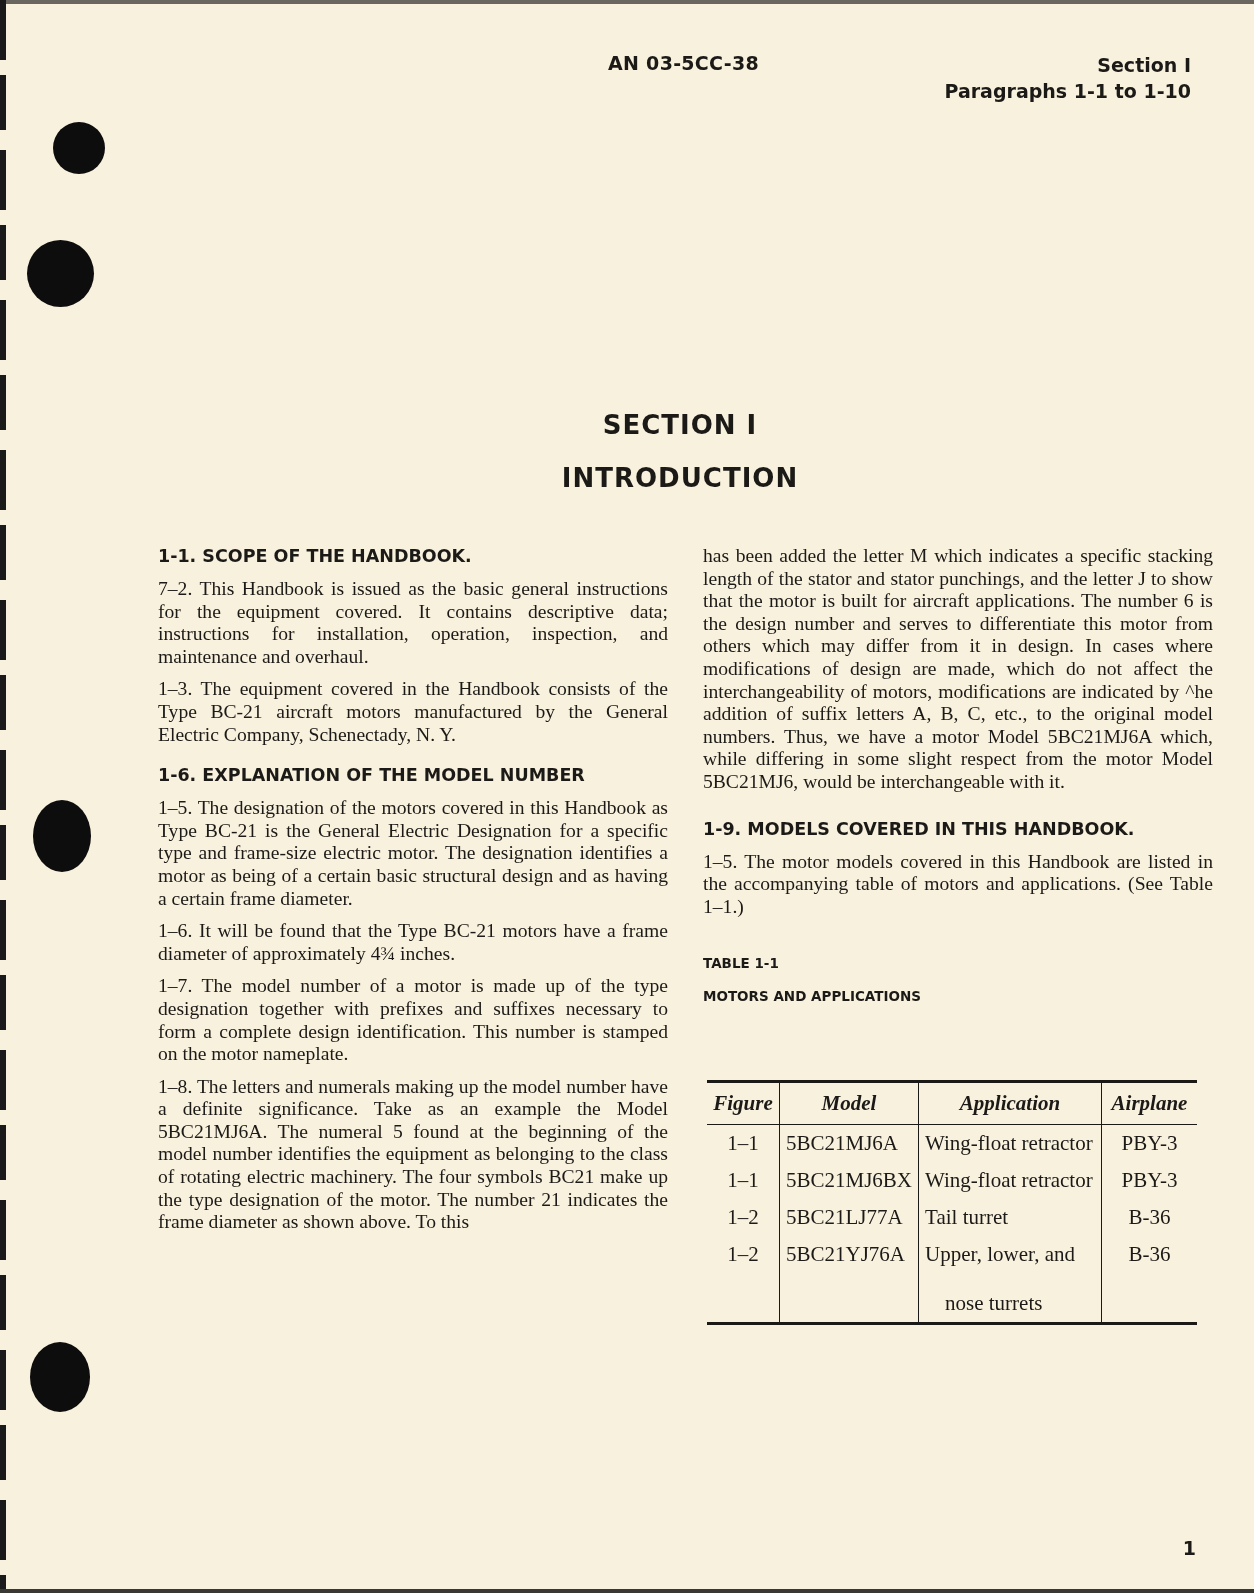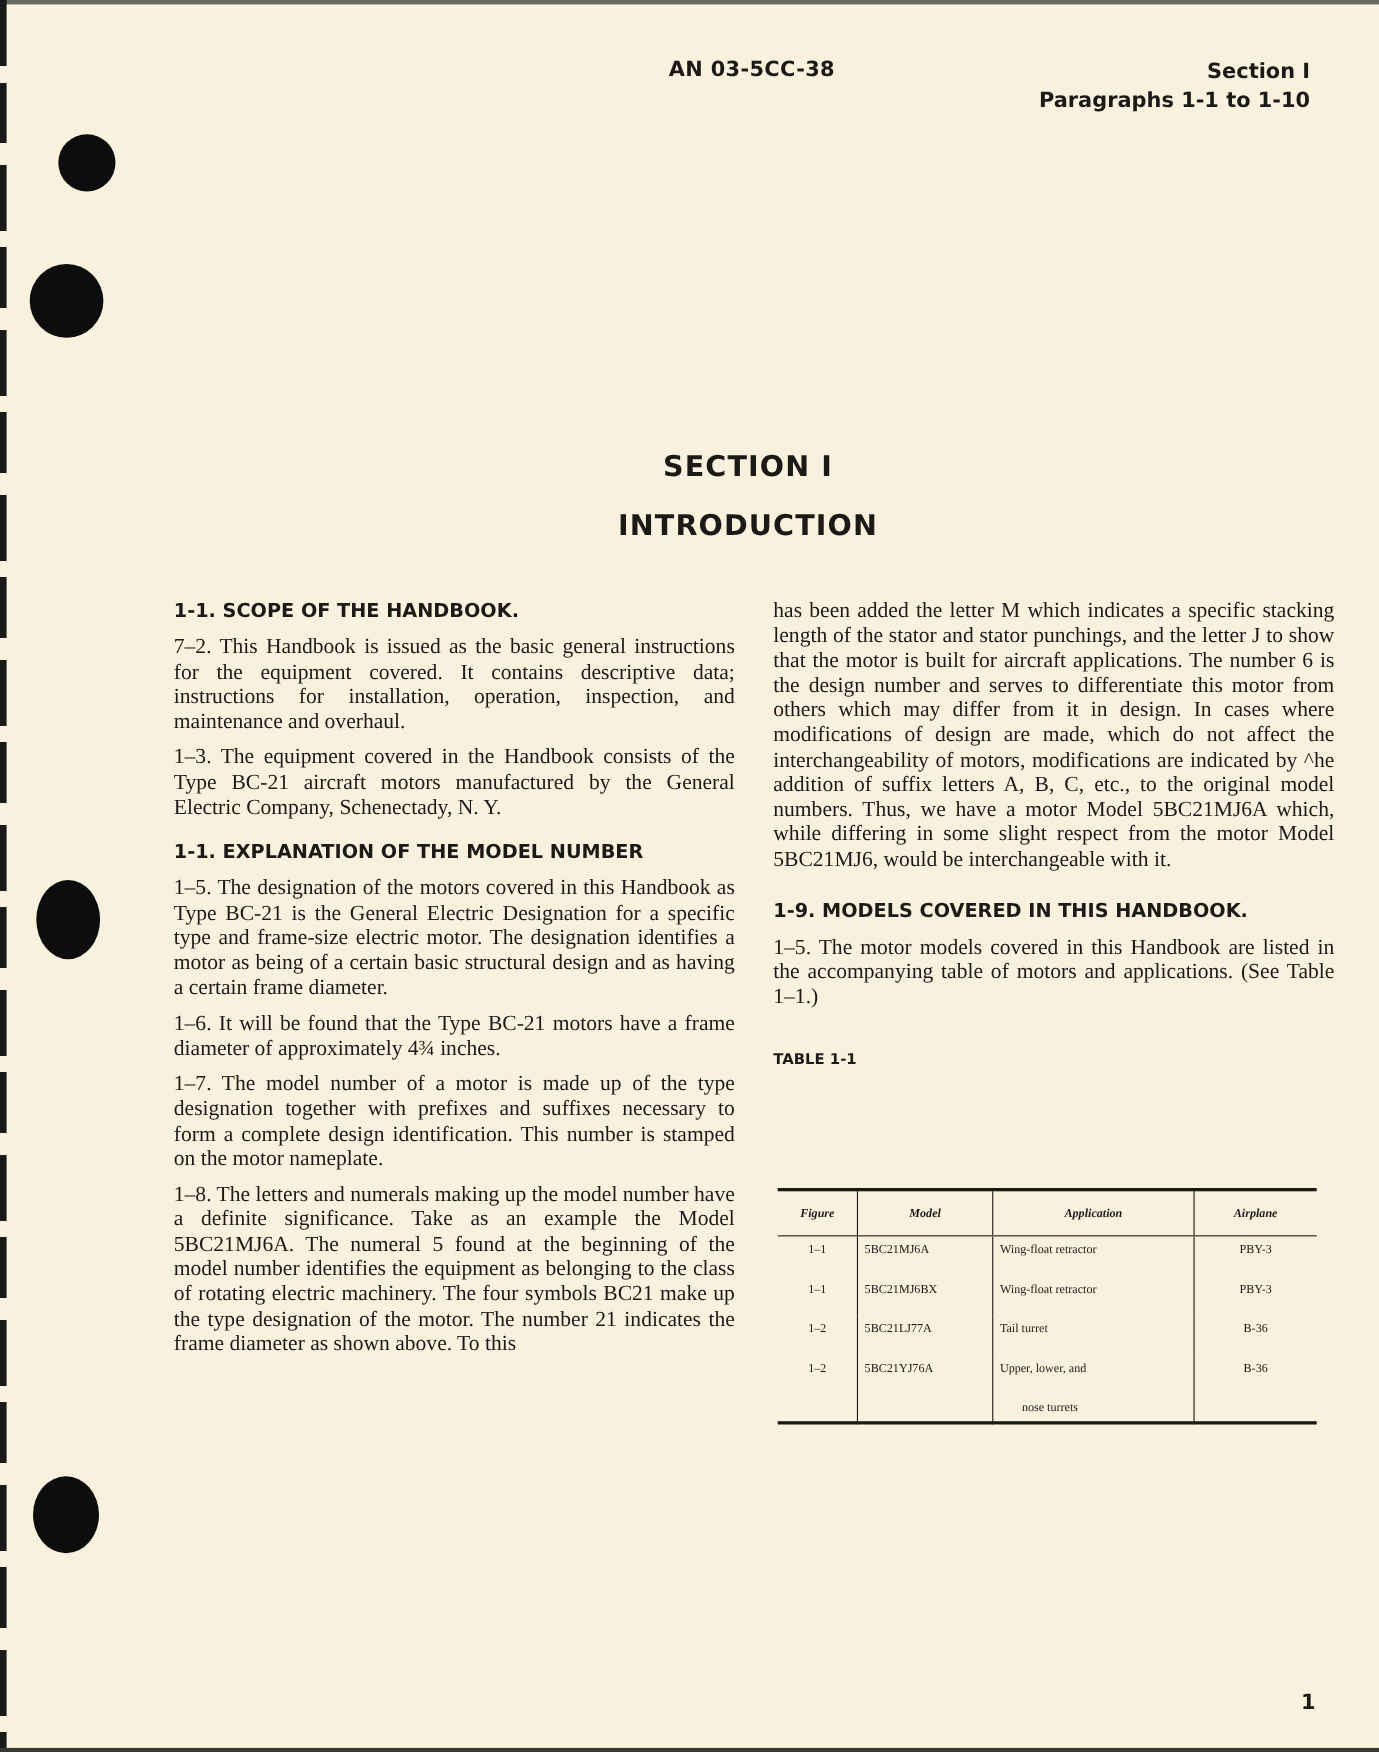--- a/index.html
+++ b/index.html
@@ -35,21 +35,21 @@
     font-family:"DejaVu Sans", sans-serif; font-weight:bold; font-size:17.5px;
     margin: 0 0 10px 0; line-height:23px; text-align:left;
   }
   .head .indent { display:block; padding-left:50px; }
   p { margin: 0 0 10px 0; }
   .tbl-caption {
     font-family:"DejaVu Sans", sans-serif; font-weight:bold; font-size:13.5px;
   }
   table.motors {
     position:absolute; left:707px; top:1080px; width:490px;
-    border-collapse:collapse; font-size:11px;
+    border-collapse:collapse; font-size:21px;
     border-top:3px solid #1c1a17; border-bottom:3px solid #1c1a17;
   }
   table.motors th {
     font-style:italic; font-weight:bold; padding:8px 4px 8px 4px; border-bottom:1.5px solid #1c1a17;
     height:24px;
   }
   table.motors td { padding:6px 6px; vertical-align:top; height:24px; }
   table.motors th + th, table.motors td + td { border-left:1.5px solid #1c1a17; }
   td.c-fig, th.c-fig { text-align:center; width:60px; }
   td.c-model { padding-left:14px; width:110px; }
@@ -80,33 +80,34 @@
 </div>
 
 <div class="sec-title" style="top:410px;">SECTION I</div>
 <div class="sec-title" style="top:463px;">INTRODUCTION</div>
 
 <div class="col col-left">
   <div class="head">1-1. SCOPE OF THE HANDBOOK.</div>
   <p>7–2. This Handbook is issued as the basic general instructions for the equipment covered. It contains descriptive data; instructions for installation, operation, inspection, and maintenance and overhaul.</p>
   <p>1–3. The equipment covered in the Handbook consists of the Type BC-21 aircraft motors manufactured by the General Electric Company, Schenectady, N. Y.</p>
   <div class="head" style="margin-top:18px;">
-    <span>1-1. EXPLANATION OF THE MODEL NUMBER</span>
+    <span>1-6. EXPLANATION OF THE MODEL NUMBER</span>
   </div>
   <p>1–5. The designation of the motors covered in this Handbook as Type BC-21 is the General Electric Designation for a specific type and frame-size electric motor. The designation identifies a motor as being of a certain basic structural design and as having a certain frame diameter.</p>
   <p>1–6. It will be found that the Type BC-21 motors have a frame diameter of approximately 4¾ inches.</p>
   <p>1–7. The model number of a motor is made up of the type designation together with prefixes and suffixes necessary to form a complete design identification. This number is stamped on the motor nameplate.</p>
   <p>1–8. The letters and numerals making up the model number have a definite significance. Take as an example the Model 5BC21MJ6A. The numeral 5 found at the beginning of the model number identifies the equipment as belonging to the class of rotating electric machinery. The four symbols BC21 make up the type designation of the motor. The number 21 indicates the frame diameter as shown above. To this</p>
 </div>
 
 <div class="col col-right">
   <p>has been added the letter M which indicates a specific stacking length of the stator and stator punchings, and the letter J to show that the motor is built for aircraft applications. The number 6 is the design number and serves to differentiate this motor from others which may differ from it in design. In cases where modifications of design are made, which do not affect the interchangeability of motors, modifications are indicated by ^he addition of suffix letters A, B, C, etc., to the original model numbers. Thus, we have a motor Model 5BC21MJ6A which, while differing in some slight respect from the motor Model 5BC21MJ6, would be interchangeable with it.</p>
   <div class="head" style="margin-top:24px;">1-9. MODELS COVERED IN THIS HANDBOOK.</div>
   <p>1–5. The motor models covered in this Handbook are listed in the accompanying table of motors and applications. (See Table 1–1.)</p>
   <div class="tbl-caption" style="margin-top:34px;">TABLE 1-1</div>
+  <div class="tbl-caption" style="margin-top:10px;">MOTORS AND APPLICATIONS</div>
 </div>
 
 <table class="motors">
   <thead>
     <tr>
       <th class="c-fig">Figure</th>
       <th>Model</th>
       <th>Application</th>
       <th>Airplane</th>
     </tr>

